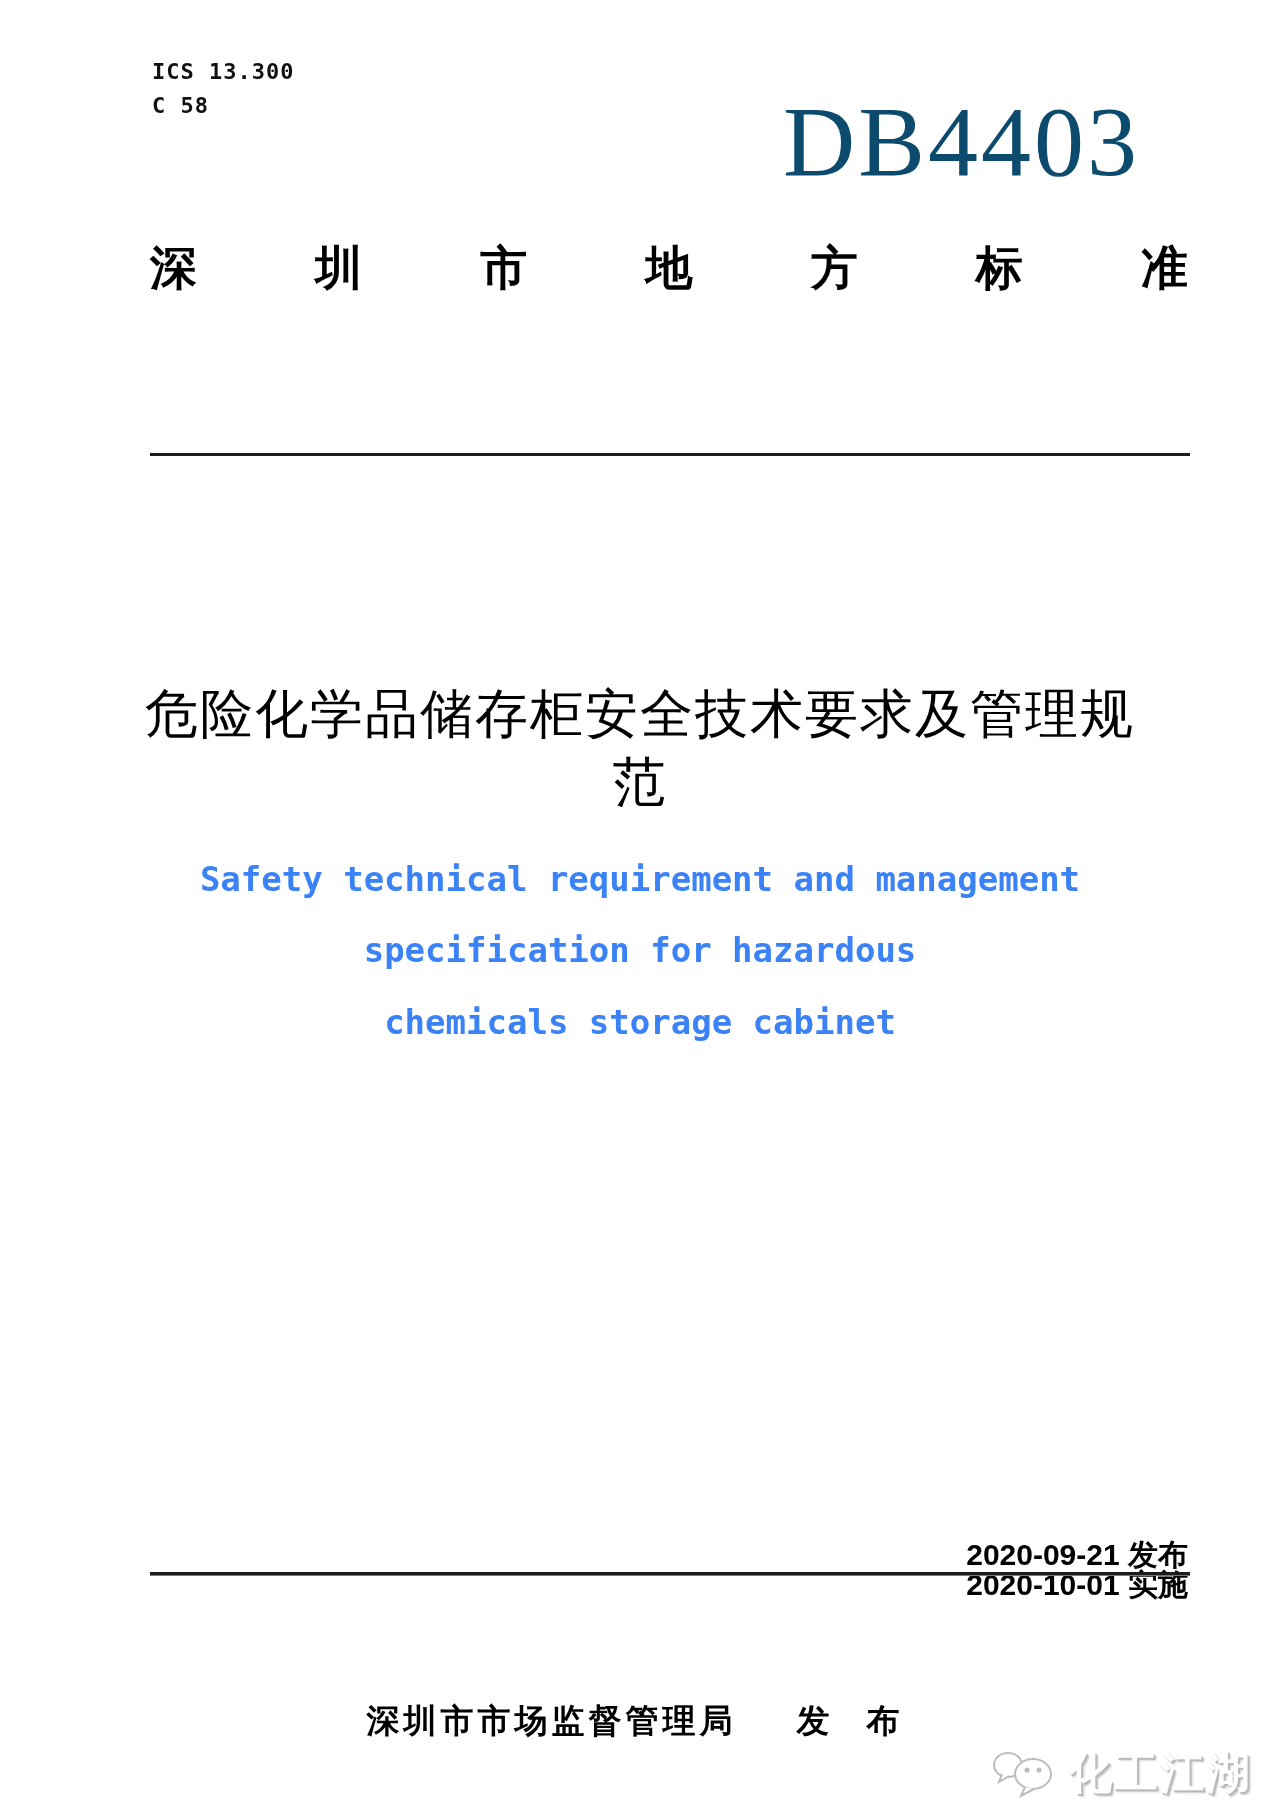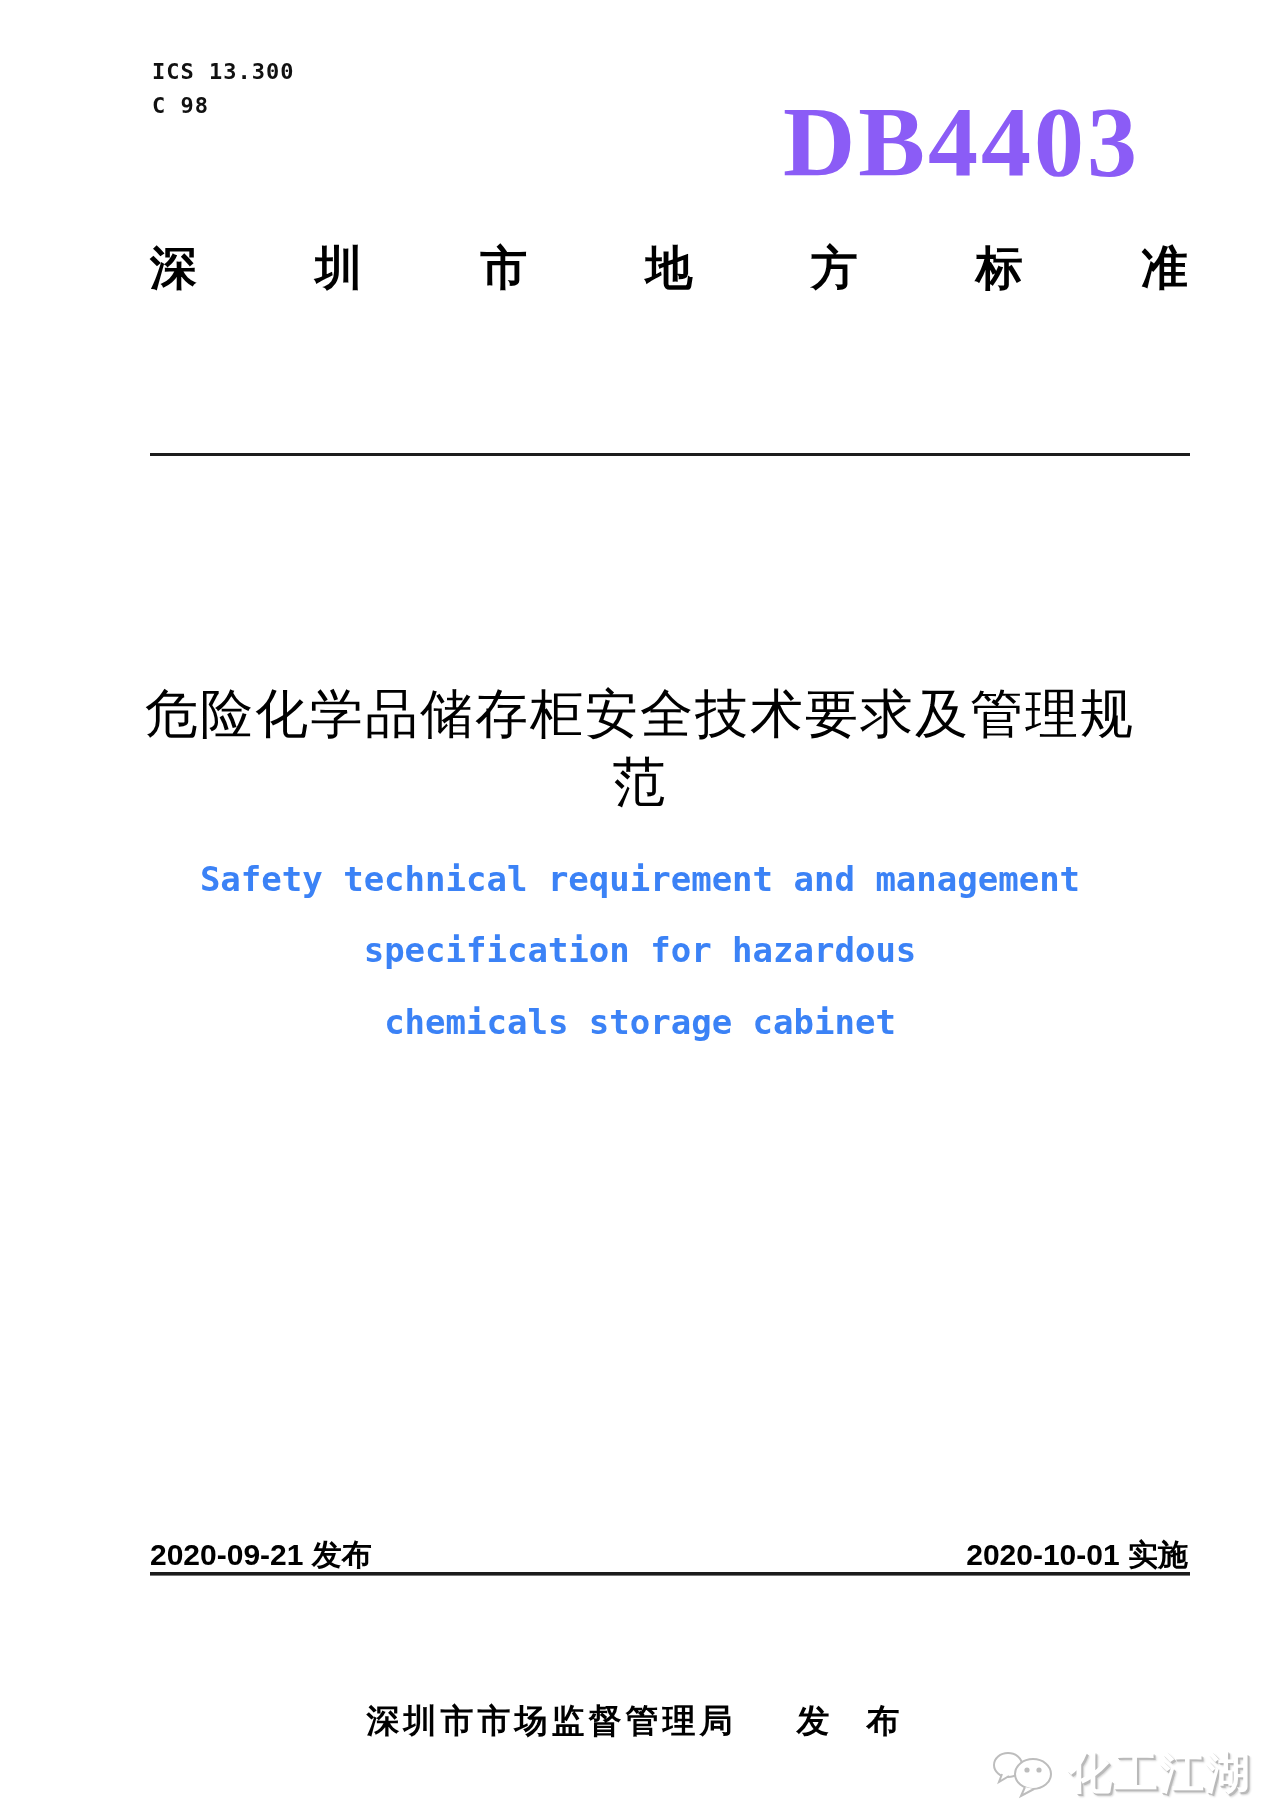--- a/index.html
+++ b/index.html
@@ -16,22 +16,22 @@
   .ics-block {
     position: absolute; left: 152px; top: 55px;
     font-family: "DejaVu Sans Mono", monospace;
     font-size: 22px; font-weight: bold; line-height: 1.55;
     letter-spacing: 1px;
   }
 
   .logo {
     position: absolute; top: 92px; right: 140px;
     font-family: "Liberation Serif", serif;
-    font-weight: bold; font-size: 100px; line-height: 1;
-    letter-spacing: 3px; color: #8b5cf6;
+    font-weight: normal; font-size: 100px; line-height: 1;
+    letter-spacing: 3px; color: #0c4a6e;
   }
 
   .std-type-row {
     position: absolute; left: 150px; right: 92px; top: 244px;
     display: flex; justify-content: space-between;
     font-size: 47px; font-weight: bold; line-height: 1; color: #000;
   }
 
   .std-number {
     position: absolute; top: 344px; right: 105px;
@@ -54,21 +54,21 @@
   .doc-subtitle {
     position: absolute; left: 60px; right: 60px; top: 844px;
     text-align: center;
     font-family: "DejaVu Sans Mono", monospace;
     font-size: 34px; font-weight: bold; line-height: 2.1; color: #3b82f6;
   }
 
   .date-row {
     position: absolute; left: 150px; right: 92px; top: 1540px;
     display: flex; justify-content: space-between; align-items: flex-end;
-    font-size: 30px; font-weight: bold; line-height: 1; color: #000;
+    font-size: 30px; font-weight: bold; line-height: 1; color: #000; flex-direction: column;
   }
 
   .date-rule {
     position: absolute; left: 150px; right: 90px; top: 1572px;
     height: 4px;
     border-top: 3px solid #1c1c1c;
     border-bottom: 1px solid #777;
   }
 
   .publisher-row {
@@ -90,21 +90,21 @@
   }
   .watermark-icon svg { display: block; }
 </style>
 </head>
 <body>
 
 <div class="page">
 
   <div class="ics-block">
     <div>ICS 13.300</div>
-    <div>C 98</div>
+    <div>C 58</div>
   </div>
 
   <div class="logo">DB4403</div>
 
   <div class="std-type-row">
     <span>深</span>
     <span>圳</span>
     <span>市</span>
     <span>地</span>
     <span>方</span>

